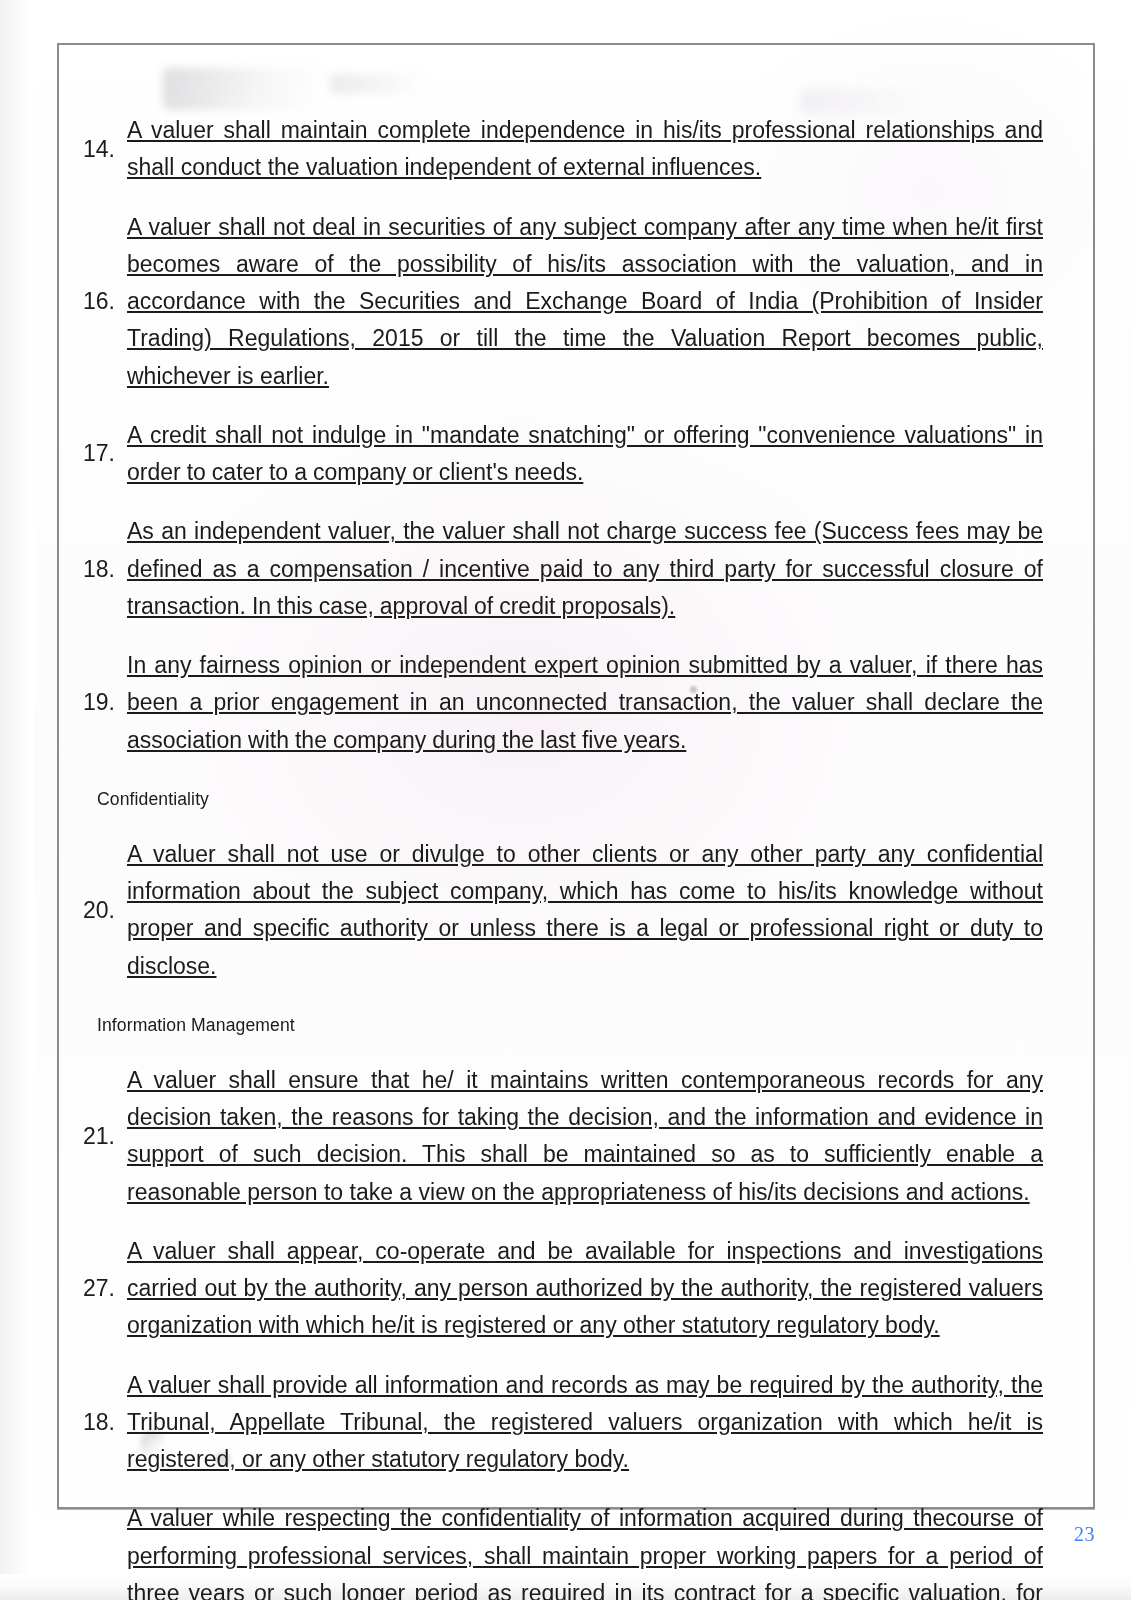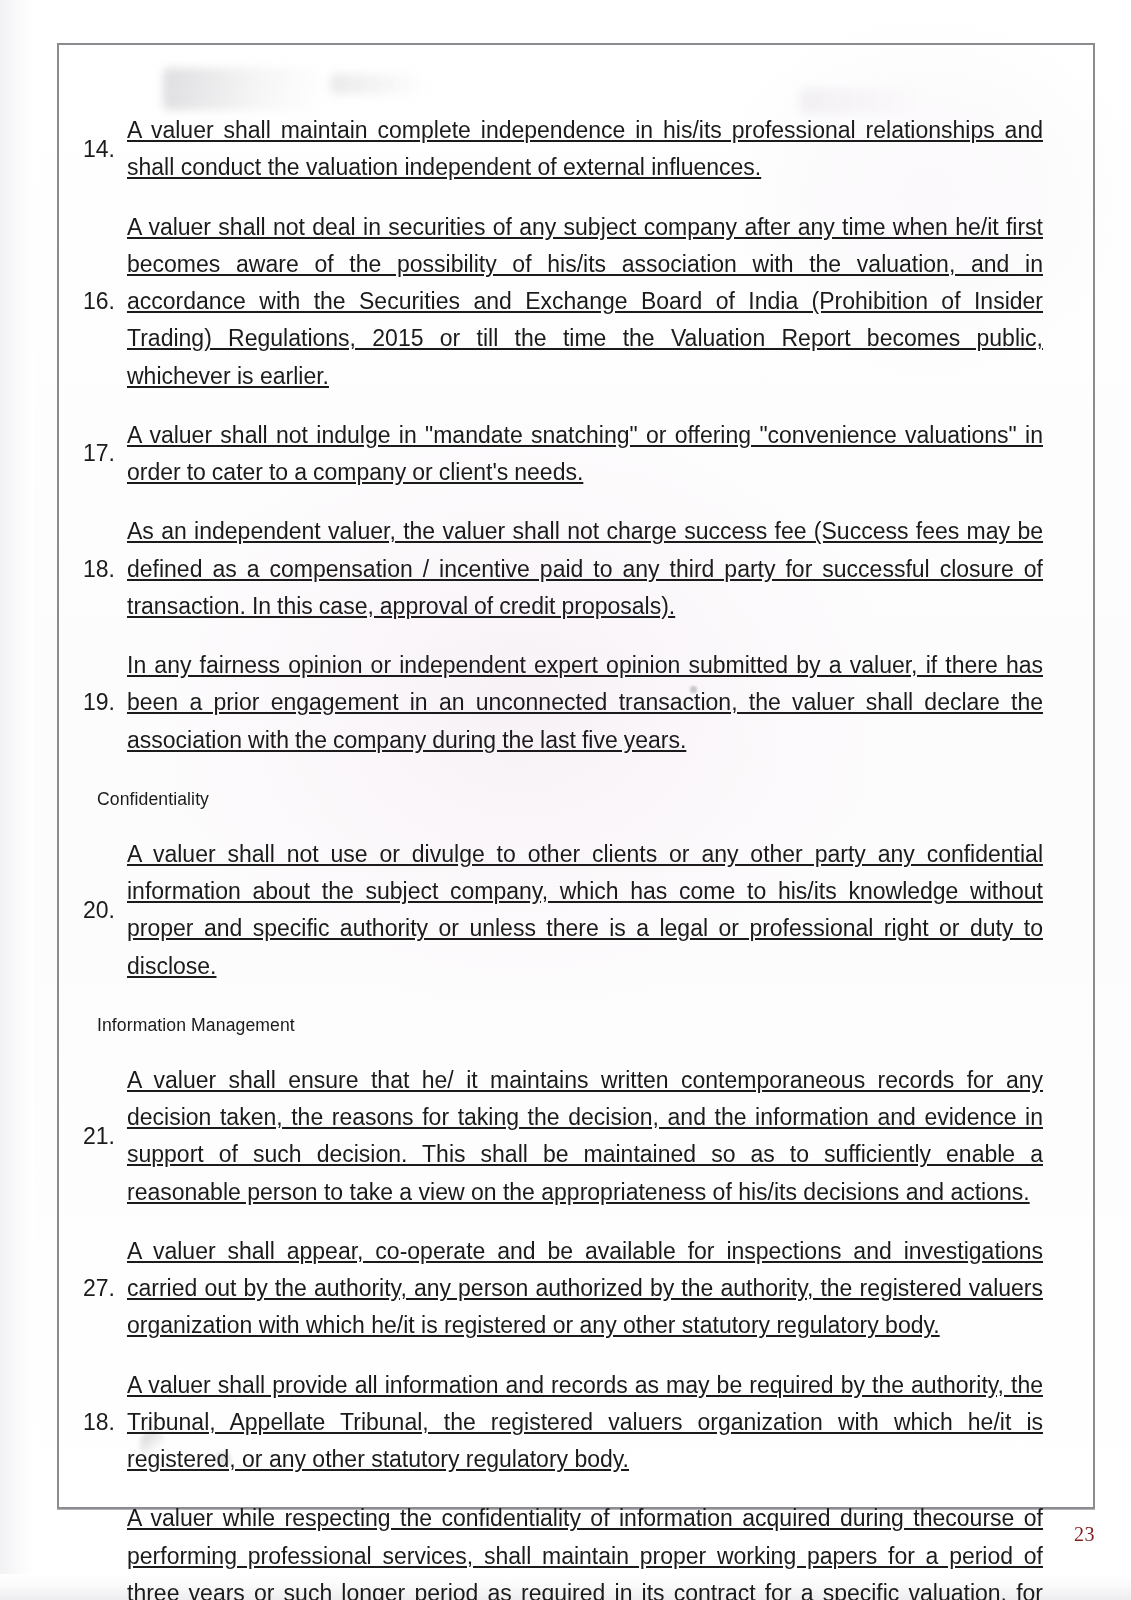--- a/index.html
+++ b/index.html
@@ -99,21 +99,21 @@
     margin: 30px 0 26px 14px;
     letter-spacing: 0.1px;
   }
 
   .page-number {
     position: absolute;
     right: 36px;
     bottom: 54px;
     font-family: "Liberation Serif", serif;
     font-size: 20px;
-    color: #7f1d1d;
+    color: #3b82f6;
     letter-spacing: 0.5px;
   }
 
   
   .smudge {
     position: absolute;
     pointer-events: none;
     border-radius: 50%;
     filter: blur(3px);
   }
@@ -183,21 +183,21 @@
     </div>
 
 
     <div class="item">
       <span class="item-num">16.</span>
       <span class="item-body">A valuer shall not deal in securities of any subject company after any time when he/it first becomes aware of the possibility of his/its association with the valuation, and in accordance with the Securities and Exchange Board of India (Prohibition of Insider Trading) Regulations, 2015 or till the time the Valuation Report becomes public, whichever is earlier.</span>
     </div>
 
     <div class="item loose">
       <span class="item-num">17.</span>
-      <span class="item-body">A valuer shall not indulge in "mandate snatching" or offering "convenience valuations" in order to cater to a company or client's needs.</span>
+      <span class="item-body">A credit shall not indulge in "mandate snatching" or offering "convenience valuations" in order to cater to a company or client's needs.</span>
     </div>
 
     <div class="item loose">
       <span class="item-num">18.</span>
       <span class="item-body">As an independent valuer, the valuer shall not charge success fee (Success fees may be defined as a compensation / incentive paid to any third party for successful closure of transaction. In this case, approval of credit proposals).</span>
     </div>
 
     <div class="item loose">
       <span class="item-num">19.</span>
       <span class="item-body">In any fairness opinion or independent expert opinion submitted by a valuer, if there has been a prior engagement in an unconnected transaction, the valuer shall declare the association with the company during the last five years.</span>

